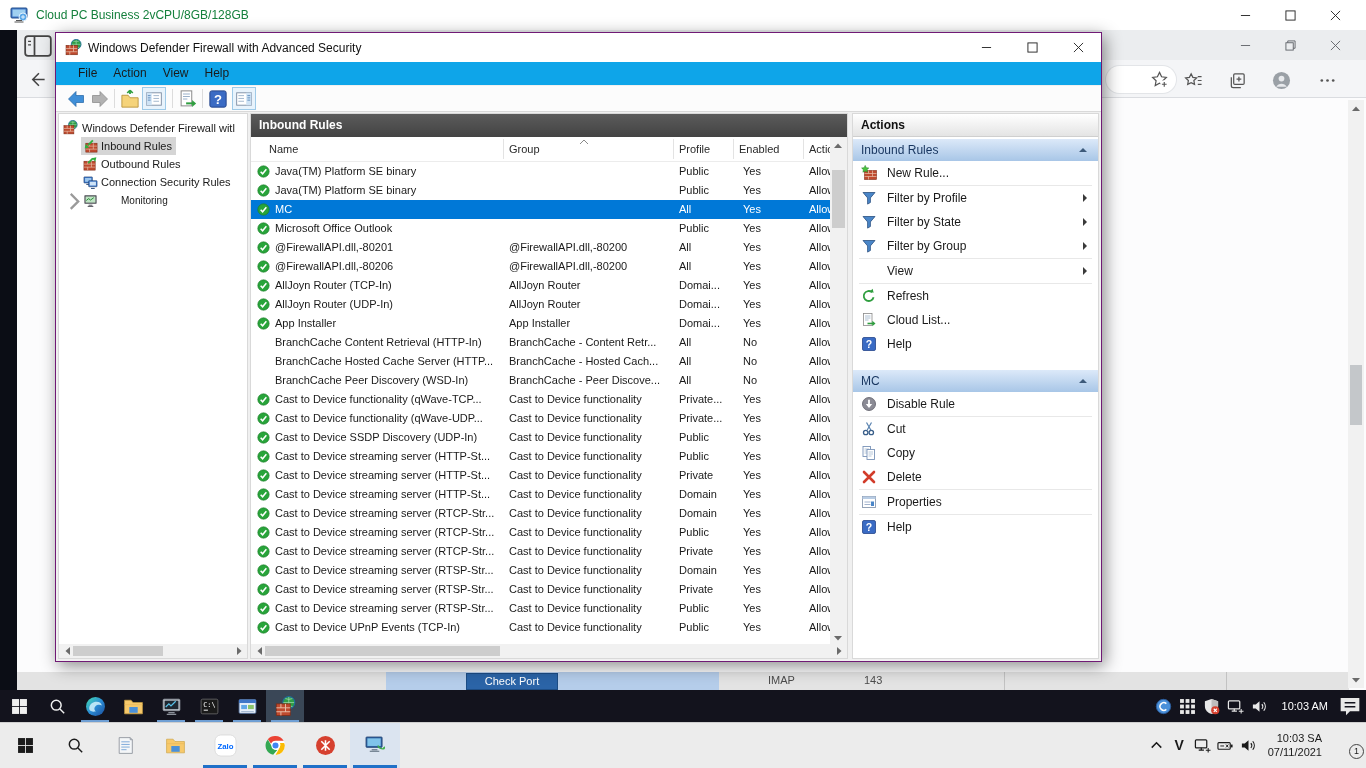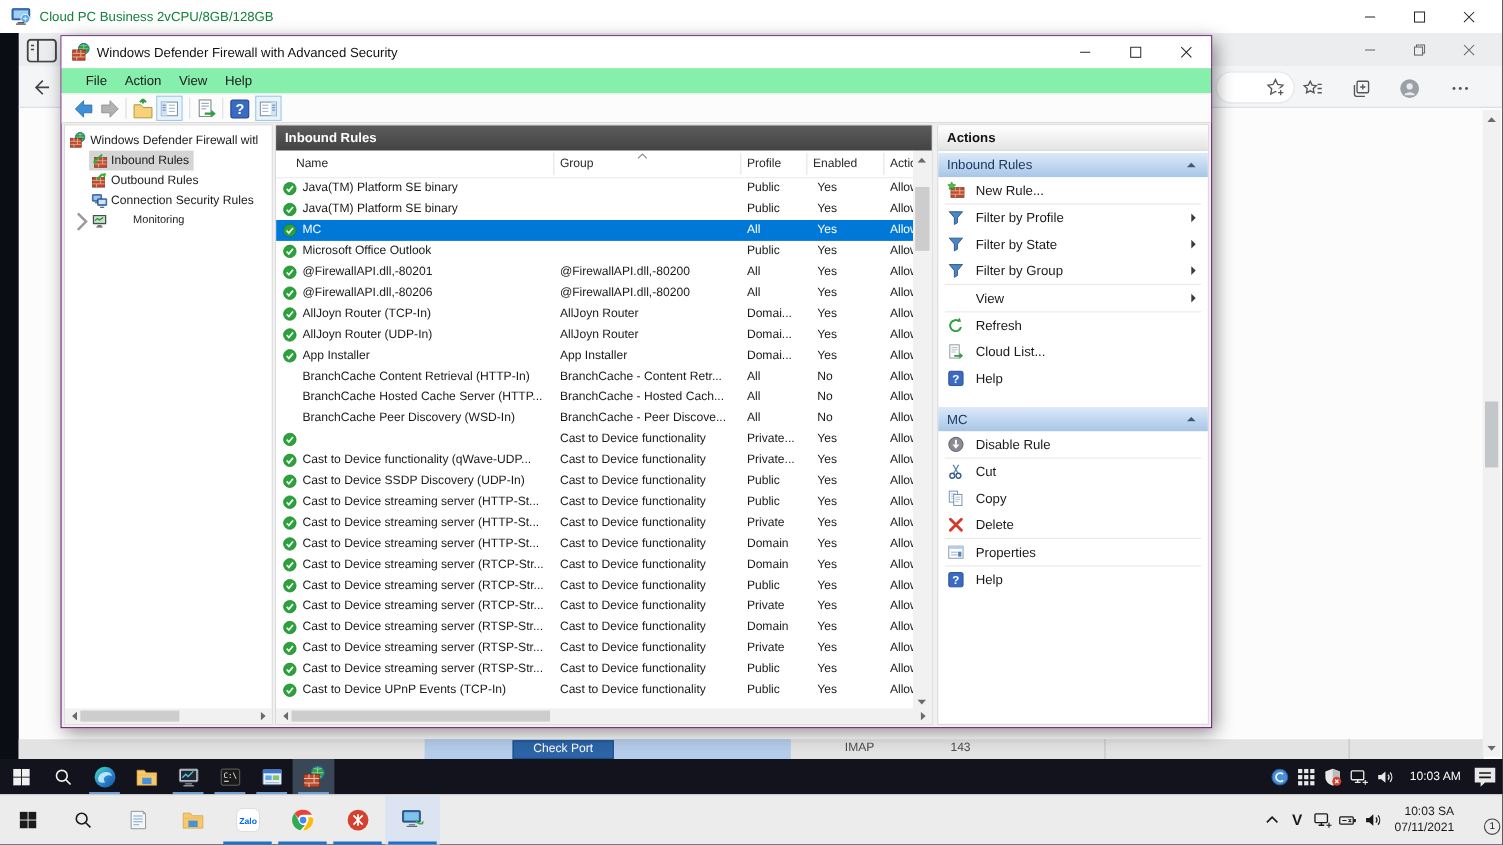--- a/index.html
+++ b/index.html
@@ -38,21 +38,21 @@
   .page-div{top:672px;width:1px;height:18px;background:#c2c2c2;}
 
   
   #fw{left:55px;top:32px;width:1045px;height:628px;background:#f0f0f0;border:1px solid #701a75;
     box-shadow:3px 4px 16px rgba(0,0,0,.45);box-sizing:content-box;}
   #fw-titlebar{left:0;top:0;width:1045px;height:29px;background:#ffffff;}
   #fw-icon{left:9px;top:6px;width:17px;height:17px;}
   #fw-title{left:32px;top:8px;font-size:12px;color:#111;}
   #fw-controls{right:0;top:0;display:flex;}
   #fw-controls .winbtn{width:46px;height:29px;}
-  #fw-menubar{left:0;top:29px;width:1045px;height:23px;background:#86efac;padding-left:14px;box-sizing:border-box;}
+  #fw-menubar{left:0;top:29px;width:1045px;height:23px;background:#0ea5e9;padding-left:14px;box-sizing:border-box;}
   .menu-item{display:inline-block;padding:0 8px;font-size:12px;line-height:23px;color:#1a1a1a;}
   #fw-toolbar{left:0;top:52px;width:1045px;height:27px;background:#fcfcfc;border-top:1px solid #f0f0f0;
     border-bottom:1px solid #d9d9d9;box-sizing:border-box;}
   .tbico{top:3px;width:20px;height:20px;padding:0;}
   .tb-box{top:1px;width:24px;height:23px;background:#e8f3fc;border:1px solid #9ecae8;box-sizing:border-box;
     display:flex;align-items:center;justify-content:center;}
   .tb-sep{top:3px;width:1px;height:19px;background:#dcdcdc;}
 
   .pane{background:#fff;border:1px solid #d9d9d9;box-sizing:border-box;}
   
@@ -556,20 +556,21 @@
             <span class="rr-enab nowrap">No</span>
             <span class="rr-act nowrap">Allow</span>
           </div>
           <div class="rule-row">
             <span class="icon rr-ico">
               <svg viewBox="0 0 16 16">
                 <circle cx="8" cy="8" r="7" fill="#28a43a" stroke="#1d7d2a" stroke-width="0.8"></circle>
                 <path d="M4.5 8.2l2.4 2.6L11.5 5.2" stroke="#fff" stroke-width="1.9" fill="none"></path>
               </svg>
             </span>
+            <span class="rr-name nowrap">Cast to Device functionality (qWave-TCP...</span>
             <span class="rr-group nowrap">Cast to Device functionality</span>
             <span class="rr-prof nowrap">Private...</span>
             <span class="rr-enab nowrap">Yes</span>
             <span class="rr-act nowrap">Allow</span>
           </div>
           <div class="rule-row">
             <span class="icon rr-ico">
               <svg viewBox="0 0 16 16">
                 <circle cx="8" cy="8" r="7" fill="#28a43a" stroke="#1d7d2a" stroke-width="0.8"></circle>
                 <path d="M4.5 8.2l2.4 2.6L11.5 5.2" stroke="#fff" stroke-width="1.9" fill="none"></path>

